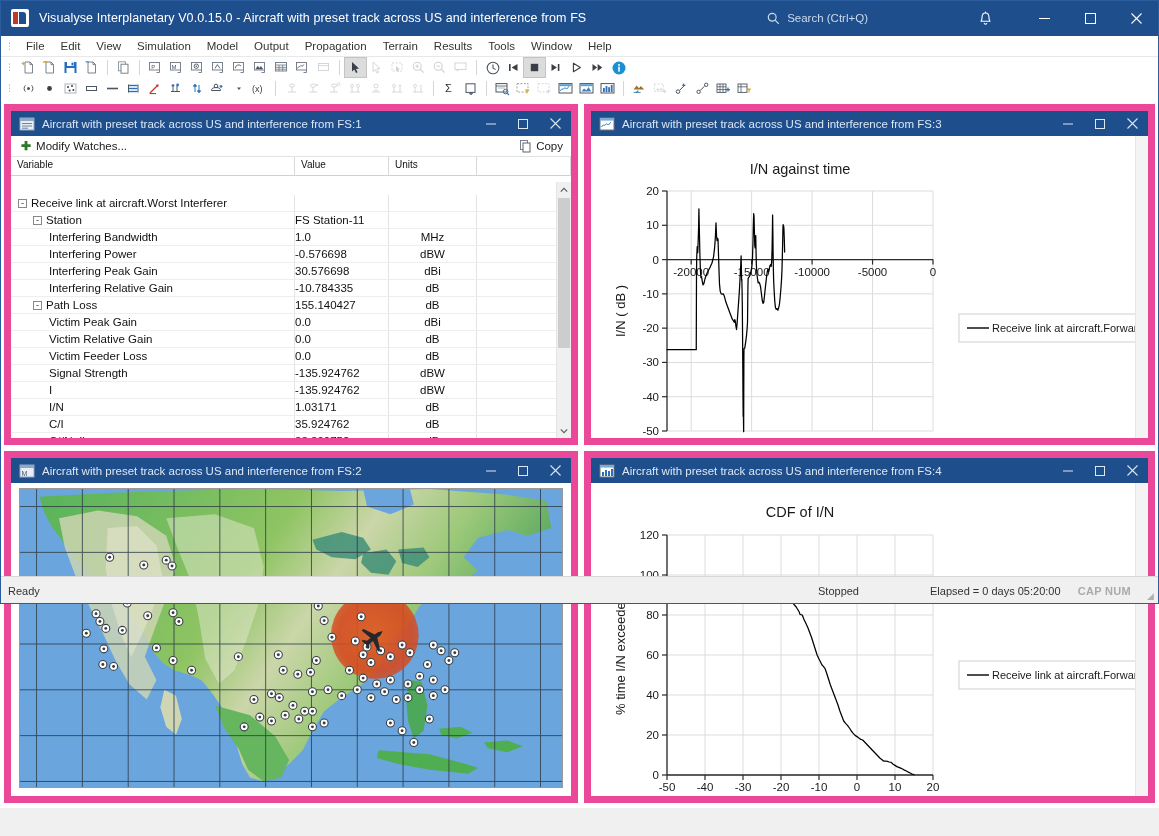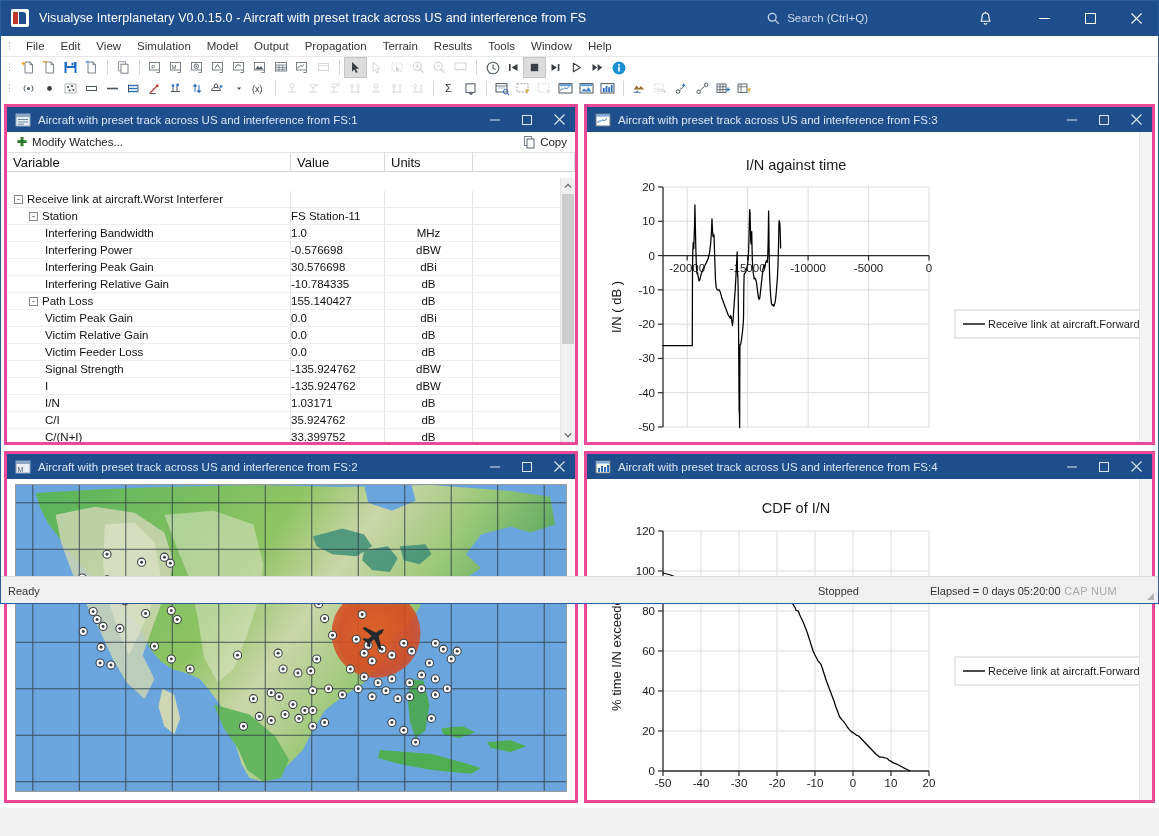--- a/index.html
+++ b/index.html
@@ -59,21 +59,21 @@
   }
   .tbtn.active { background: #dcdcdc; outline: 1px solid #c4c4c4; }
   .tbtn.dis { opacity: .42; }
 
   
   .workspace {
     position: absolute; left: 0; top: 99px; width: 1159px; height: 709px;
     background: #ffffff;
   }
 
-  .mdi { position: absolute; background: #fca5a5; border: 3px solid #ec4899; }
+  .mdi { position: absolute; background: #fca5a5; border: 7px solid #ec4899; }
   .mdi-title {
     height: 25px; background: #1f4e8c; display: flex; align-items: center; color: #dce7f3;
     font-size: 11.5px;
   }
   .mdi-ico { width: 16px; height: 14px; margin: 0 7px 0 8px; flex: none; }
   .mdi-ctrls { margin-left: auto; display: flex; height: 25px; }
   .mdi-btn {
     width: 32px; height: 25px; display: flex; align-items: center; justify-content: center;
     color: #e8eef6;
   }
@@ -82,21 +82,21 @@
   
   #win1 { left: 4px; top: 5px; width: 574px; height: 341px; }
   .watch-tools {
     height: 21px; background: #ffffff; display: flex; align-items: center;
     border-bottom: 1px solid #e2e2e2; font-size: 11.5px; color: #222;
   }
   .plusicon { color: #2a7a2a; font-weight: bold; margin: 0 5px 0 10px; font-size: 12px; }
   .copy-btn { margin-left: auto; display: flex; align-items: center; margin-right: 8px; gap: 4px; }
 
   .wl-head {
-    display: flex; height: 19px; background: #ffffff; font-size: 13px; color: #111;
+    display: flex; height: 19px; background: #ffffff; font-size: 10px; color: #111;
     border-bottom: 1px solid #d0d0d0;
   }
   .wl-head div { border-right: 1px solid #d8d8d8; padding: 2px 0 0 6px; height: 19px; }
   .wl-rows { position: absolute; left: 0; right: 15px; top: 59px; bottom: 0; overflow: hidden; background: #fff; }
   .wl-row { display: flex; height: 17px; font-size: 11.5px; color: #111; border-bottom: 1px solid #eeeeee; }
   .wl-var { width: 284px; border-right: 1px solid #e4e4e4; display: flex; align-items: center; }
   .wl-val { width: 94px; border-right: 1px solid #e4e4e4; padding-right: 10px; line-height: 17px; }
   .wl-unit { width: 88px; border-right: 1px solid #e4e4e4; text-align: center; line-height: 17px; }
   .wl-tail { flex: 1; }
   .expander {
@@ -135,21 +135,21 @@
 
   
   .statusbar {
     position: absolute; left: 0; bottom: 0; width: 1159px; height: 28px;
     background: #f0f0f0; border-top: 1px solid #d7d7d7;
     display: flex; align-items: center; font-size: 11px; color: #333;
   }
   .sb-ready { margin-left: 8px; }
   .sb-stopped { position: absolute; left: 818px; }
   .sb-elapsed { position: absolute; left: 930px; }
-  .sb-caps { position: absolute; right: 42px; color: #aaa; letter-spacing: .3px; }
+  .sb-caps { position: absolute; right: 28px; color: #aaa; letter-spacing: .3px; font-weight: bold; }
   .sb-grip { position: absolute; right: 5px; bottom: 3px; color: #b0b0b0; font-size: 9px; }
   .app-outline { position:absolute; inset:0; border:1px solid #2a5d9e; pointer-events:none; }
   text { font-family: "Liberation Sans", sans-serif; }
 </style>
 </head>
 <body>
 
 <div id="app">
 
   <div class="titlebar">

